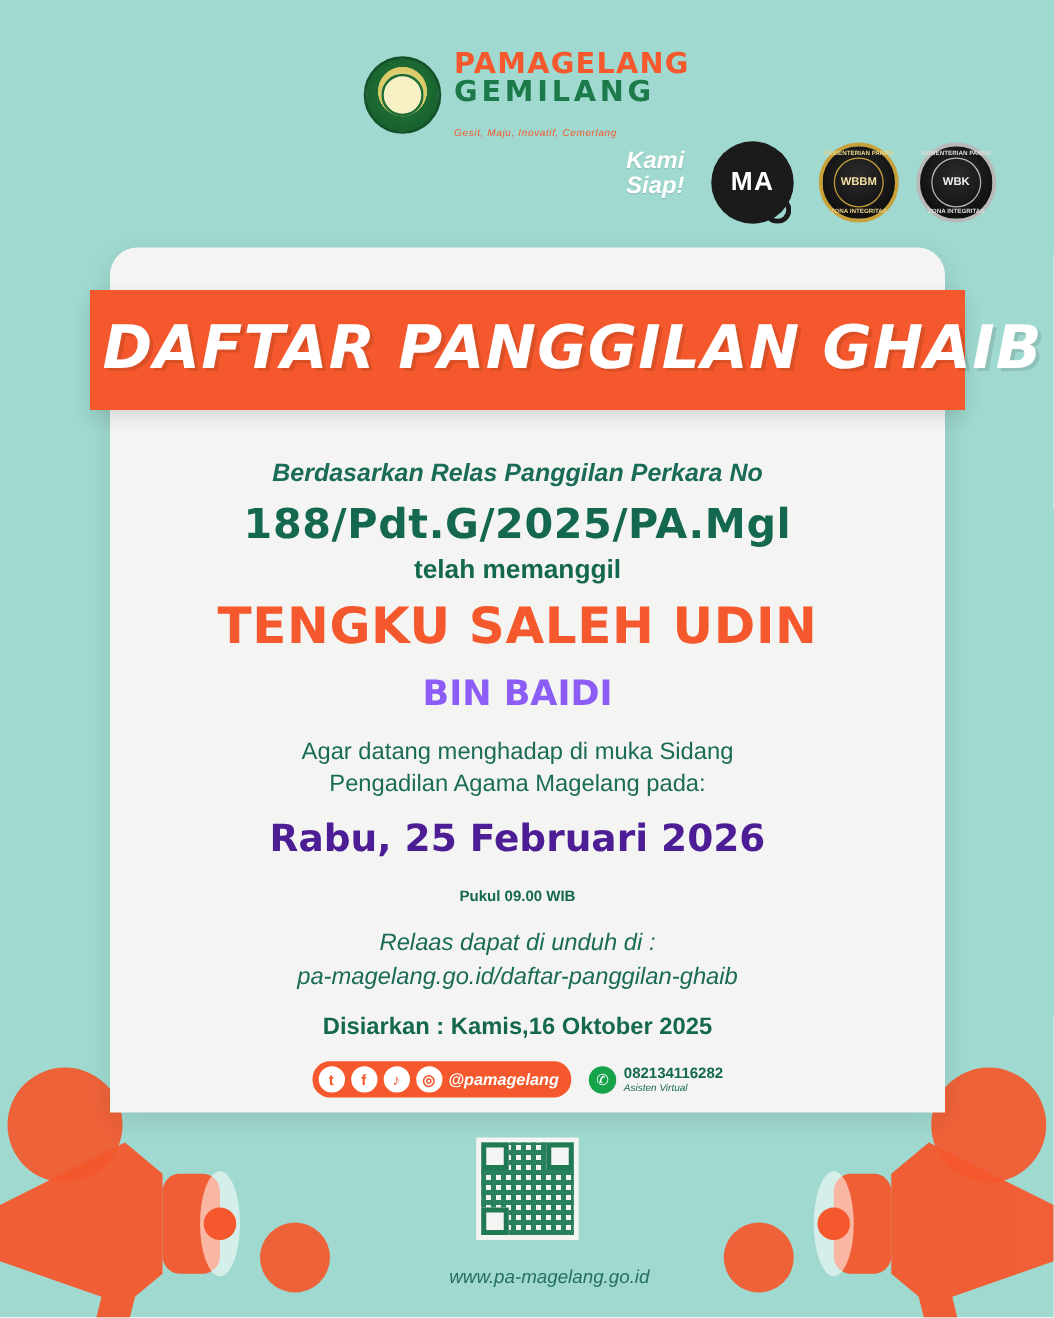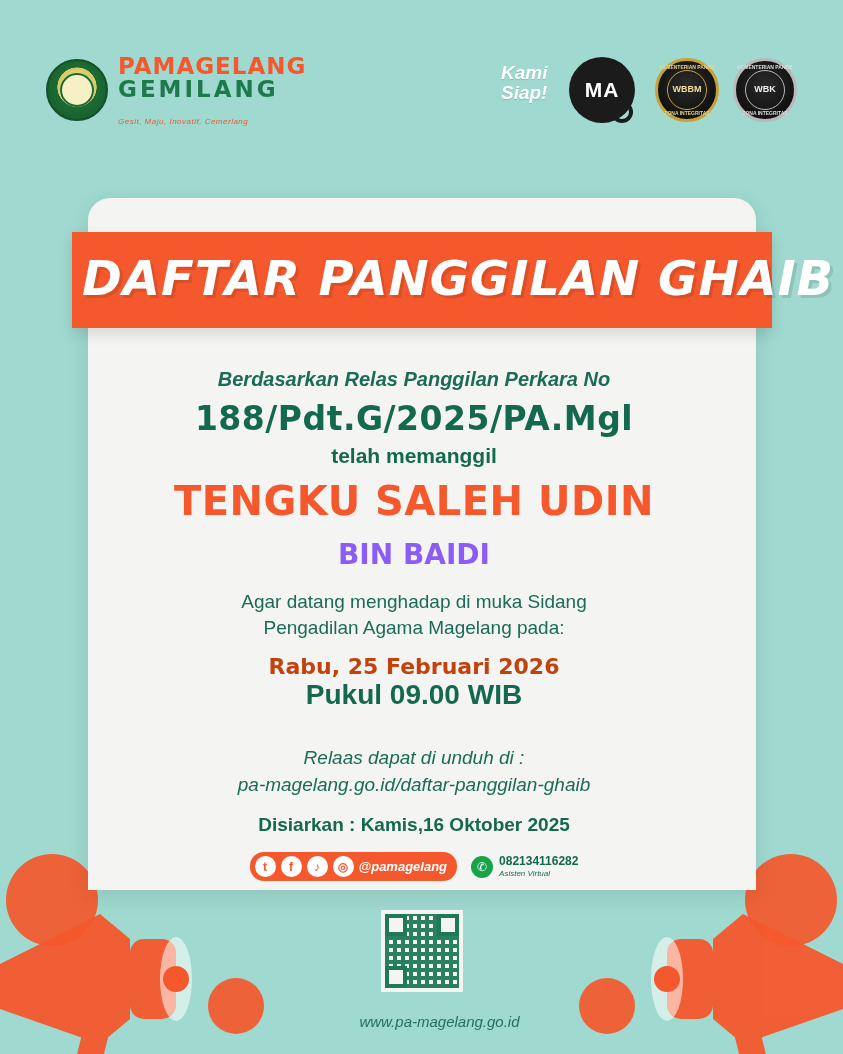--- a/index.html
+++ b/index.html
@@ -36,20 +36,21 @@
   .circle-r2 { right: 208px;bottom: 20px;  width: 56px;  height: 56px; }
 
   
   .header {
     position: absolute;
     top: 40px; left: 0; right: 0;
     height: 100px;
     display: flex;
     align-items: center;
     padding: 0 46px;
+    flex-direction: column;
   }
   .logo-left { display: flex; align-items: center; gap: 10px; }
   .seal {
     width: 62px; height: 62px; border-radius: 50%;
     background: radial-gradient(circle at 50% 45%, #f3e9a8 0%, #d8c864 45%, #1d6b33 46%, #13582a 100%);
     border: 2px solid #14512a;
     position: relative;
     flex: none;
   }
   .seal:after {
@@ -172,25 +173,25 @@
   }
   .name-bin {
     font-size: 28px; font-weight: bold; color: #8b5cf6;
     margin-top: 16px; margin-bottom: 18px;
     font-family: "DejaVu Sans", sans-serif;
   }
   .para {
     font-size: 19px; color: #1a6b57; line-height: 1.35; margin-bottom: 14px;
   }
   .date {
-    font-size: 22px; font-weight: bold; color: #c2410c; margin-bottom: 0;
+    font-size: 30px; font-weight: bold; color: #4c1d95; margin-bottom: 21px;
     font-family: "DejaVu Sans", sans-serif;
   }
   .time {
-    font-size: 28px; font-weight: bold; color: #14684f; margin-bottom: 34px;
+    font-size: 12px; font-weight: bold; color: #14684f; margin-bottom: 18px;
   }
   .download {
     font-size: 19px; font-style: italic; color: #1a6b57; line-height: 1.4;
     margin-bottom: 16px;
   }
   .issued {
     font-size: 19px; font-weight: bold; color: #14684f; margin-bottom: 16px;
   }
 
   

